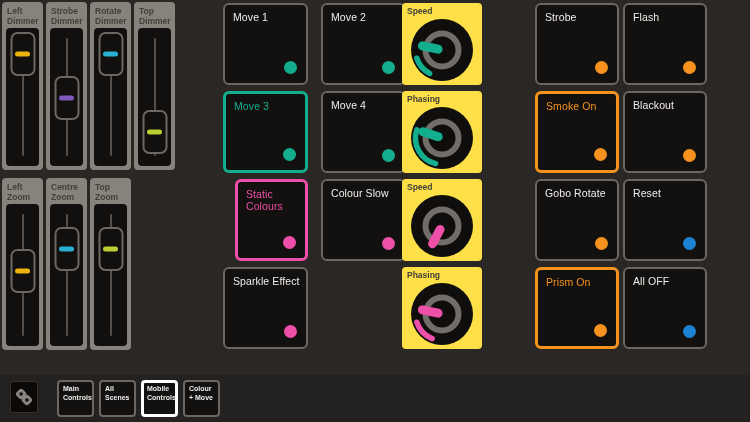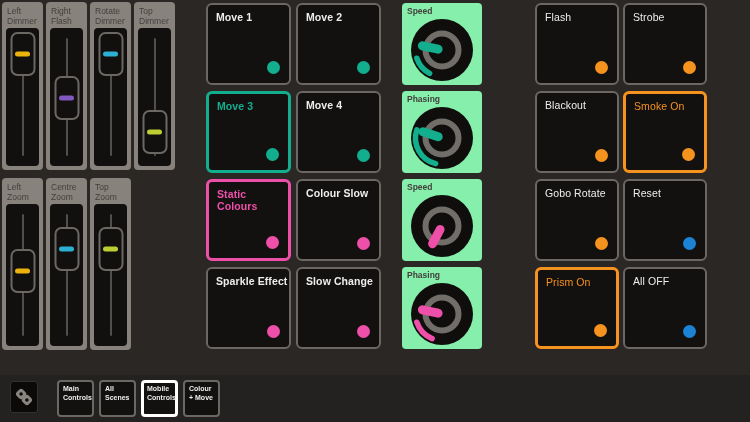--- a/index.html
+++ b/index.html
@@ -10,21 +10,21 @@
     -webkit-font-smoothing:antialiased;
   }
   #app { position:absolute; inset:0; }
 
   
   .fader-group { position:absolute; display:grid; grid-template-columns:repeat(4,41px); gap:3px; }
   #dimmer-row { left:2px; top:2px;  grid-auto-rows:168px; }
   #zoom-row   { left:2px; top:178px; grid-auto-rows:172px; }
   .fader-panel { position:relative; background:#87827B; border-radius:4px; }
   .fader-label {
-    padding:4px 3px 0 5px; font-size:8.5px; font-weight:normal;
+    padding:4px 3px 0 5px; font-size:8.5px; font-weight:bold;
     color:#43403B; line-height:1.2;
   }
   .fader-well {
     position:absolute; left:4px; right:4px; top:26px; bottom:4px;
     background:#12100E; border-radius:4px;
   }
   .fader-track {
     position:absolute; left:50%; top:10px; bottom:10px; width:2px;
     margin-left:-1px; background:#524E49; border-radius:1px;
   }
@@ -34,33 +34,33 @@
     border:2px solid #6B6762; border-radius:7px; background:#12100E;
     box-sizing:border-box;
   }
   .fader-pill {
     position:absolute; left:50%; top:50%; transform:translate(-50%,-50%);
     width:15px; height:5px; border-radius:2.5px;
   }
 
   
   .pad-grid { position:absolute; display:grid; grid-template-rows:repeat(4,82px); }
-  #mid-pads   { left:206px; top:3px; grid-template-columns:repeat(2,85px); gap:6px 5px;font-weight:bold; }
+  #mid-pads   { left:223px; top:3px; grid-template-columns:repeat(2,85px); gap:6px 13px; }
   #right-pads { left:535px; top:3px; grid-template-columns:repeat(2,84px); gap:6px 4px; }
   .pad {
     position:relative; background:#131110; border:2px solid #6B6762;
     border-radius:6px; box-sizing:border-box; cursor:pointer;
   }
   .pad.active { border-width:3px; }
   .pad-label { position:absolute; top:6px; left:8px; font-size:10.5px; color:#EFEDEB; letter-spacing:.1px; }
   .pad-dot { position:absolute; right:9px; bottom:9px; width:13px; height:13px; border-radius:50%; }
 
   
   #knob-col { position:absolute; left:402px; top:3px; display:grid; grid-template-columns:80px; grid-template-rows:repeat(4,82px); gap:6px; }
-  .knob-panel { position:relative; background:#86efac; border-radius:4px; }
+  .knob-panel { position:relative; background:#fde047; border-radius:4px; }
   .knob-label { position:absolute; top:3px; left:5px; font-size:8.5px; font-weight:bold; color:#43403B; }
   .knob-svg { position:absolute; left:50%; top:15px; transform:translateX(-50%); cursor:pointer; }
 
   
   #bottom-bar { position:absolute; left:0; right:0; top:375px; bottom:0; background:#242220; }
   #logo {
     position:absolute; left:10px; top:6px; width:26px; height:30px;
     background:#0B0A09; border:1px solid #34312D; border-radius:3px;
     display:flex; align-items:center; justify-content:center; cursor:pointer;
   }
@@ -81,21 +81,21 @@
       <div class="fader-panel">
         <div class="fader-label">Left Dimmer</div>
         <div class="fader-well">
           <div class="fader-track"></div>
           <div class="fader-handle" style="top: 19%;">
             <div class="fader-pill" style="background: rgb(237, 179, 13);"></div>
           </div>
         </div>
       </div>
       <div class="fader-panel">
-        <div class="fader-label">Right Flash</div>
+        <div class="fader-label">Strobe Dimmer</div>
         <div class="fader-well">
           <div class="fader-track"></div>
           <div class="fader-handle" style="top: 51%;">
             <div class="fader-pill" style="background: rgb(129, 89, 190);"></div>
           </div>
         </div>
       </div>
       <div class="fader-panel">
         <div class="fader-label">Rotate Dimmer</div>
         <div class="fader-well">
@@ -154,36 +154,32 @@
         <div class="pad-dot" style="background: rgb(18, 174, 142);"></div>
       </div>
       <div class="pad active" style="border-color: rgb(18, 174, 142);">
         <div class="pad-label" style="color: rgb(18, 174, 142);">Move 3</div>
         <div class="pad-dot" style="background: rgb(18, 174, 142);"></div>
       </div>
       <div class="pad">
         <div class="pad-label">Move 4</div>
         <div class="pad-dot" style="background: rgb(18, 174, 142);"></div>
       </div>
-      <div class="pad active" style="border-color: rgb(238, 79, 168);">
+      <div class="pad active" style="border-color: rgb(238, 79, 168); margin-left: 12px;">
         <div class="pad-label" style="color: rgb(238, 79, 168);">Static Colours</div>
         <div class="pad-dot" style="background: rgb(238, 79, 168);"></div>
       </div>
       <div class="pad">
         <div class="pad-label">Colour Slow</div>
         <div class="pad-dot" style="background: rgb(238, 79, 168);"></div>
       </div>
       <div class="pad">
         <div class="pad-label">Sparkle Effect</div>
         <div class="pad-dot" style="background: rgb(238, 79, 168);"></div>
       </div>
-      <div class="pad">
-        <div class="pad-label">Slow Change</div>
-        <div class="pad-dot" style="background: rgb(238, 79, 168);"></div>
-      </div>
     </section>
   <section id="knob-col">
       <div class="knob-panel">
         <div class="knob-label">Speed</div>
         <svg width="64" height="64" class="knob-svg">
           <circle cx="32" cy="32" r="31" fill="#0F0E0C"></circle>
           <circle cx="32" cy="32" r="16.5" fill="none" stroke="#716D68" stroke-width="6"></circle>
           <path d="M 19.6 55.4 A 26.5 26.5 0 0 1 6.8 40.2" fill="none" stroke="#12AE8E" stroke-width="5.5" stroke-linecap="round"></path>
           <line x1="28.1" y1="31.2" x2="12.4" y2="27.8" stroke="#12AE8E" stroke-width="9" stroke-linecap="round"></line>
         </svg>
@@ -210,33 +206,33 @@
         <svg width="64" height="64" class="knob-svg">
           <circle cx="32" cy="32" r="31" fill="#0F0E0C"></circle>
           <circle cx="32" cy="32" r="16.5" fill="none" stroke="#716D68" stroke-width="6"></circle>
           <path d="M 22.1 56.6 A 26.5 26.5 0 0 1 6.8 40.2" fill="none" stroke="#EE4FA8" stroke-width="5.5" stroke-linecap="round"></path>
           <line x1="28.1" y1="31.2" x2="12.4" y2="27.8" stroke="#EE4FA8" stroke-width="9" stroke-linecap="round"></line>
         </svg>
       </div>
     </section>
   <section id="right-pads" class="pad-grid">
       <div class="pad">
+        <div class="pad-label">Strobe</div>
+        <div class="pad-dot" style="background: rgb(246, 146, 30);"></div>
+      </div>
+      <div class="pad">
         <div class="pad-label">Flash</div>
-        <div class="pad-dot" style="background: rgb(246, 146, 30);"></div>
-      </div>
-      <div class="pad">
-        <div class="pad-label">Strobe</div>
-        <div class="pad-dot" style="background: rgb(246, 146, 30);"></div>
-      </div>
-      <div class="pad">
-        <div class="pad-label">Blackout</div>
         <div class="pad-dot" style="background: rgb(246, 146, 30);"></div>
       </div>
       <div class="pad active" style="border-color: rgb(246, 146, 30);">
         <div class="pad-label" style="color: rgb(246, 146, 30);">Smoke On</div>
+        <div class="pad-dot" style="background: rgb(246, 146, 30);"></div>
+      </div>
+      <div class="pad">
+        <div class="pad-label">Blackout</div>
         <div class="pad-dot" style="background: rgb(246, 146, 30);"></div>
       </div>
       <div class="pad">
         <div class="pad-label">Gobo Rotate</div>
         <div class="pad-dot" style="background: rgb(246, 146, 30);"></div>
       </div>
       <div class="pad">
         <div class="pad-label">Reset</div>
         <div class="pad-dot" style="background: rgb(27, 130, 212);"></div>
       </div>

